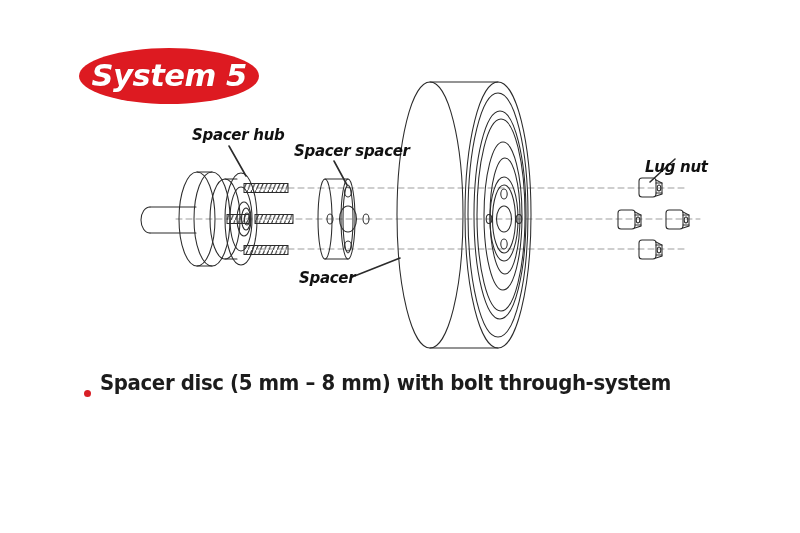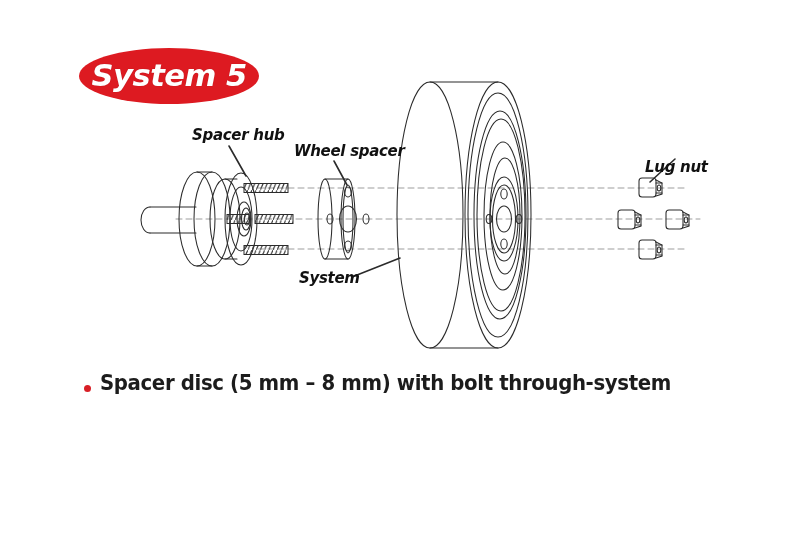--- a/index.html
+++ b/index.html
@@ -24,21 +24,21 @@
   #lbl-hub{left:192px;top:126px;}
   #lbl-spacer{left:294px;top:142px;}
   #lbl-wheel{left:299px;top:269px;}
   #lbl-lugnut{left:645px;top:140px;margin-top:18px;}
 
   
   #art{position:absolute;left:0;top:0;width:800px;height:533px;}
 
   
   .bullets{position:absolute;left:84px;top:370px;width:700px;}
-  .brow{display:flex;align-items:center;margin-bottom:1px;}
+  .brow{display:flex;align-items:flex-end;margin-bottom:1px;}
   .dot{flex:0 0 auto;width:7px;height:7px;border-radius:50%;
        background:#d81f26;margin-top:10px;margin-right:9px;}
   .btext{font-family:"DejaVu Sans", sans-serif;font-weight:700;
          font-size:21px;line-height:1.30;color:#1c1c1c;
          letter-spacing:-0.4px;transform:scaleX(0.94);
          transform-origin:left center;}
 </style>
 </head>
 <body>
 
@@ -169,22 +169,22 @@
         <line x1="229" y1="146" x2="246" y2="176"></line>
         <line x1="334" y1="161" x2="347" y2="185"></line>
         <line x1="352" y1="277" x2="400" y2="258"></line>
         <line x1="675" y1="159" x2="650" y2="182"></line>
       </g>
 
     </g>
   </svg>
 
   <div class="label" id="lbl-hub">Spacer hub</div>
-  <div class="label" id="lbl-spacer">Wheel spacer</div>
-  <div class="label" id="lbl-wheel">System</div>
+  <div class="label" id="lbl-spacer">Spacer spacer</div>
+  <div class="label" id="lbl-wheel">Spacer</div>
   <div class="label" id="lbl-lugnut">Lug nut</div>
 
   <div class="bullets">
     <div class="brow">
       <div class="dot"></div>
       <div class="btext">Spacer disc (5 mm – 8 mm) with bolt through-system</div>
     </div>
   </div>
 
 </div>

